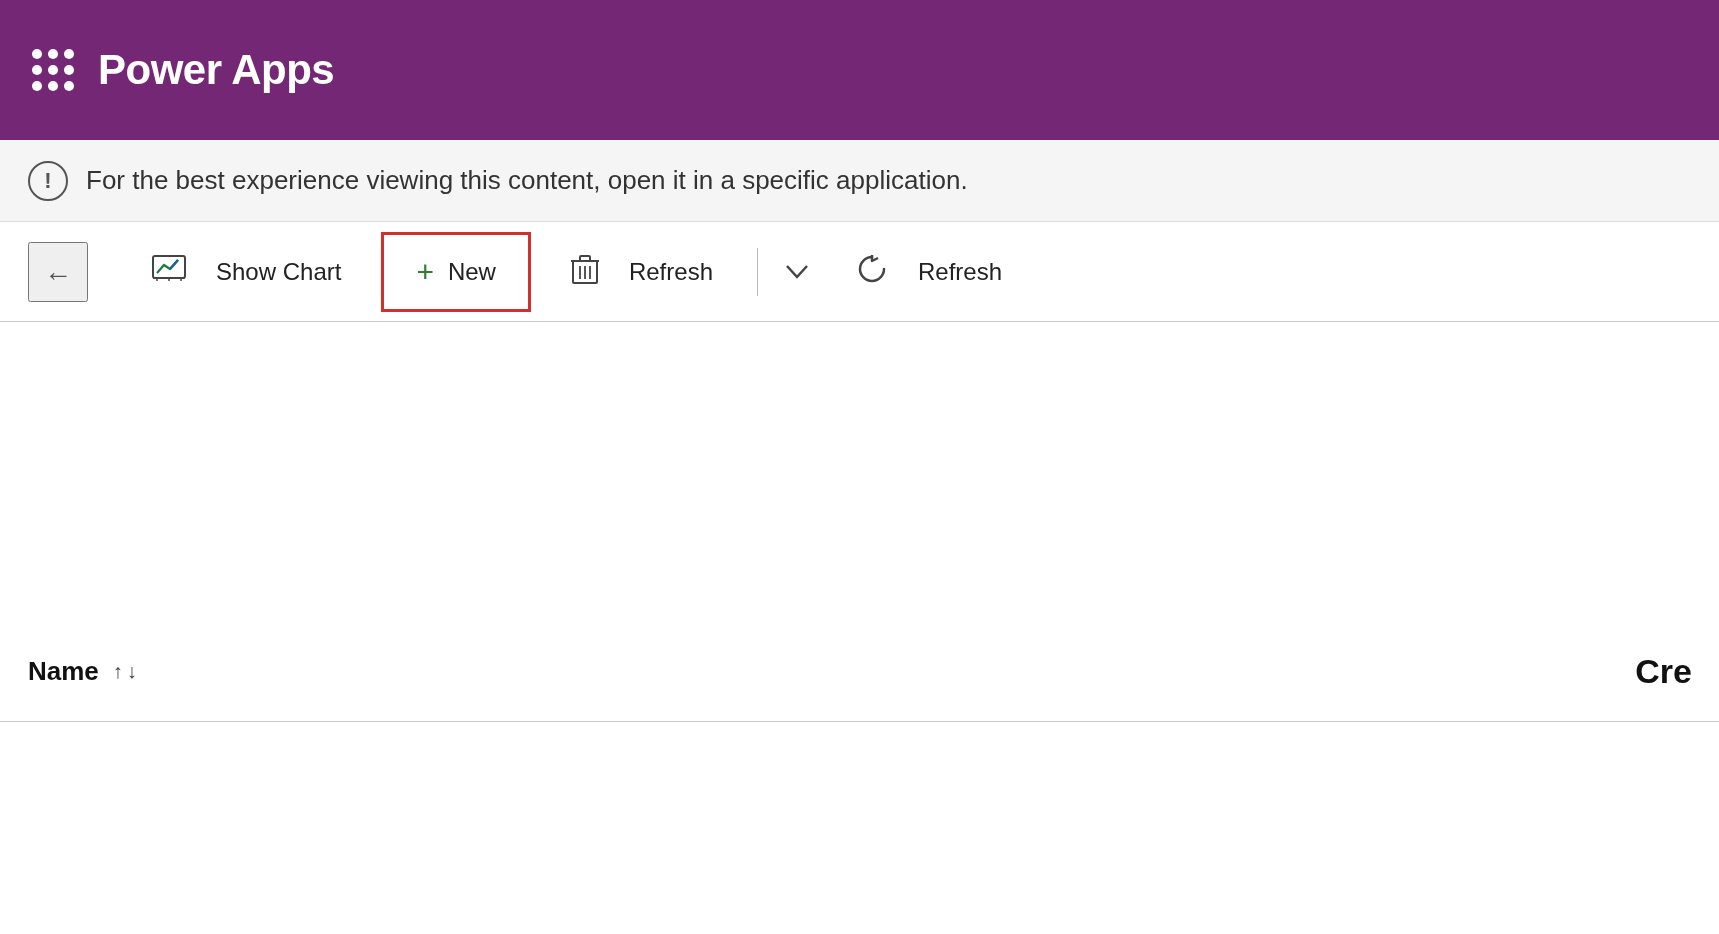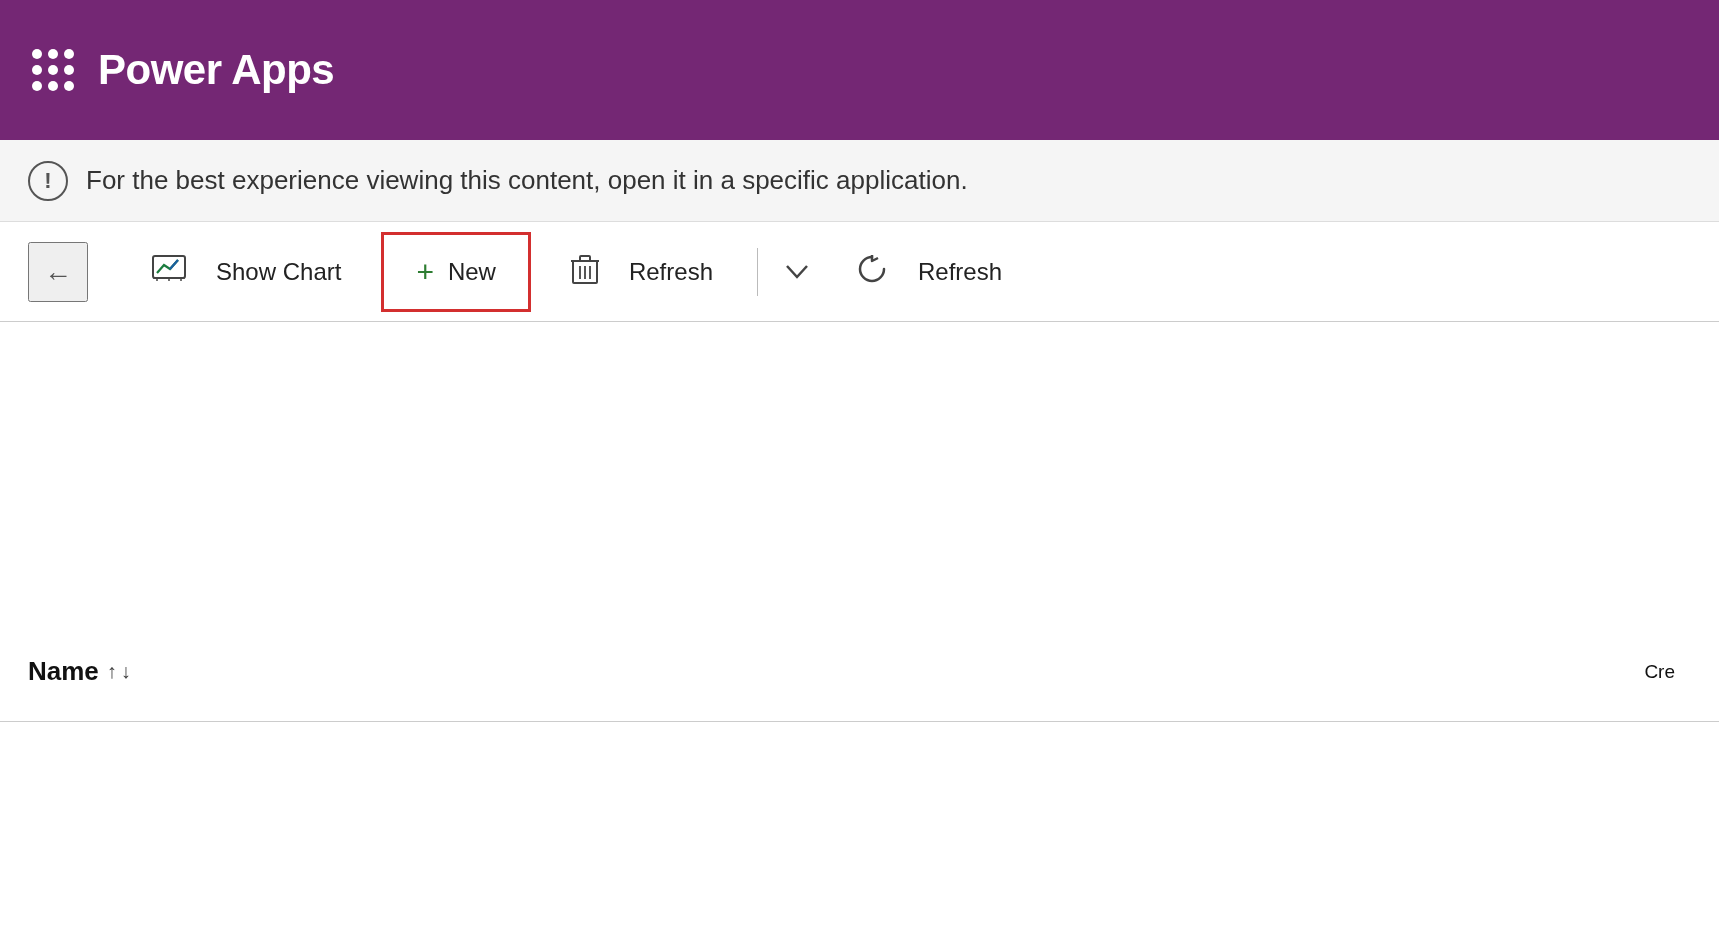--- a/index.html
+++ b/index.html
@@ -158,41 +158,41 @@
     
     .content {
       background: #fff;
       min-height: 400px;
       padding: 0;
     }
 
     .col-name {
       display: flex;
       align-items: center;
-      gap: 8px;
+      gap: 14px;
       font-size: 26px;
       font-weight: 600;
       color: #111;
     }
 
     .sort-icons {
       display: flex;
       align-items: center;
       gap: 4px;
       font-size: 20px;
       color: #444;
     }
 
     .col-created {
       position: absolute;
       right: 0;
-      font-size: 19px;
-      font-weight: 400;
+      font-size: 34px;
+      font-weight: 700;
       color: #111;
-      padding-right: 44px;
+      padding-right: 27px;
     }
 
     .table-header-relative {
       position: relative;
       display: flex;
       align-items: center;
       width: 100%;
       height: 100px;
       border-bottom: 1px solid #ccc;
       padding: 0 28px;

